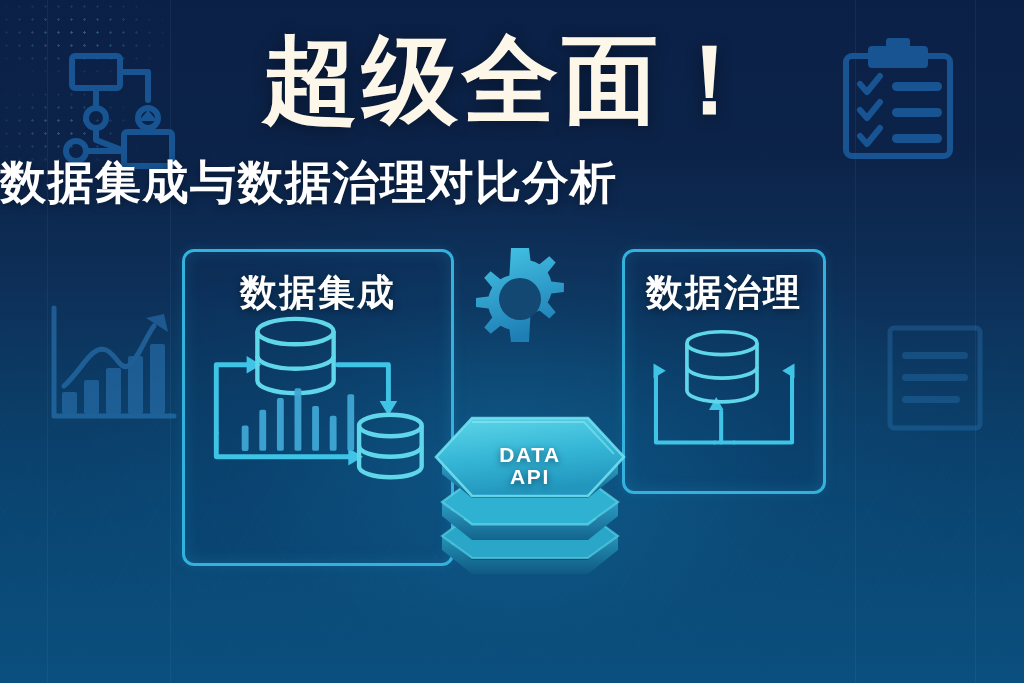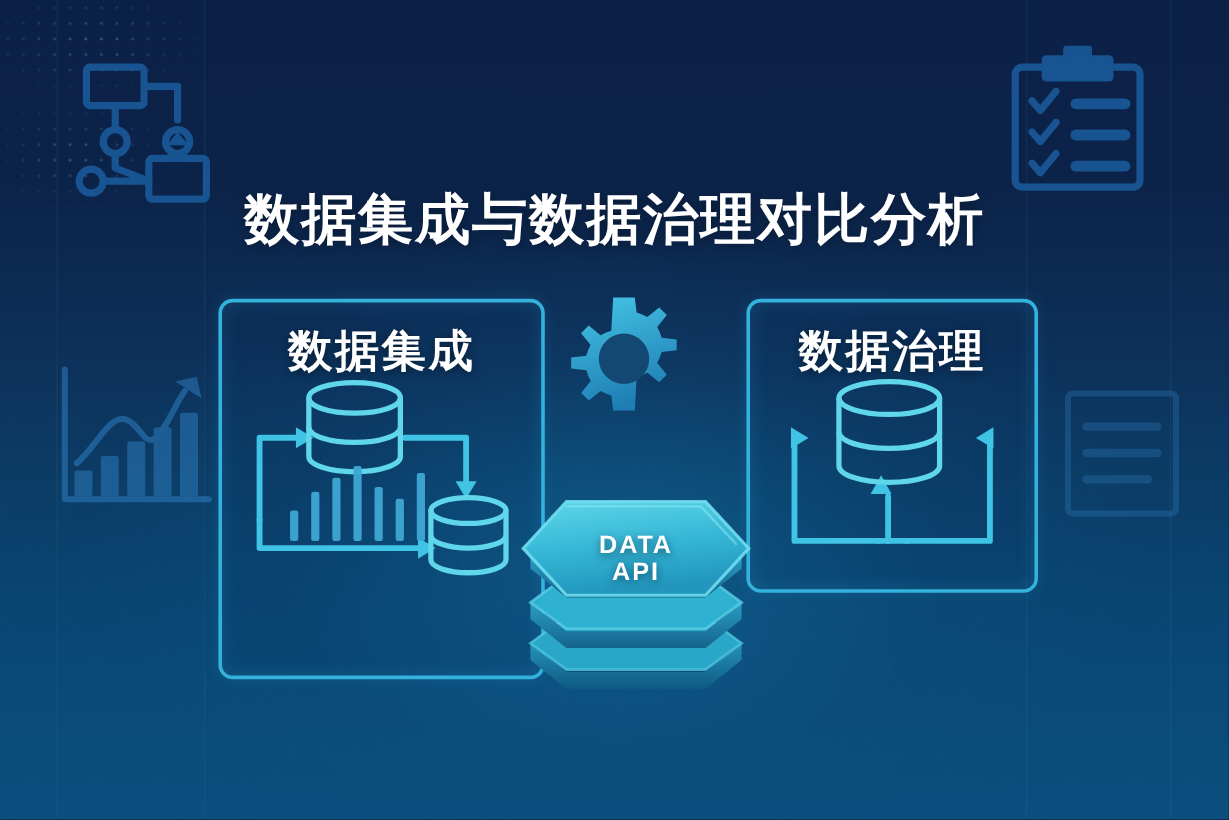--- a/index.html
+++ b/index.html
@@ -61,42 +61,42 @@
   .deco-doc    { left:880px; top:318px; width:110px; height:120px; opacity:.32; }
 
   
   .headline{
     position:absolute; left:0; right:0; top:30px; text-align:center;
     font-size:96px; line-height:1.04; font-weight:700; letter-spacing:4px;
     color:#fdf7ea;
     text-shadow:0 3px 16px rgba(0,0,0,.40);
   }
   .subhead{
-    position:absolute; left:0; right:0; top:157px; text-align:center;
+    position:absolute; left:0; right:0; top:157px; 
     font-size:46px; line-height:1.12; font-weight:700; letter-spacing:1.5px;
     color:#ffffff;
     text-shadow:0 2px 10px rgba(0,0,0,.35);
   }
   .footline{
     position:absolute; left:0; right:0; top:594px; text-align:center;
     font-size:41px; line-height:1.15; font-weight:700; letter-spacing:1px;
     color:#ffffff;
     text-shadow:0 2px 12px rgba(0,0,0,.45);
   }
 
   
   .panel{
     position:absolute;
     border:3px solid #34b2de;
     border-radius:12px;
     background:rgba(10,48,90,0.13);
     box-shadow:0 0 16px rgba(52,178,222,.18) inset, 0 0 12px rgba(52,178,222,.14);
   }
   .panel-left { left:182px; top:249px; width:272px; height:317px; }
-  .panel-right{ left:622px; top:249px; width:243px; height:245px; }
+  .panel-right{ left:622px; top:249px; width:204px; height:245px; }
 
   .panel-title{
     position:absolute; left:0; right:0; top:16px; text-align:center;
     font-size:37px; font-weight:700; color:#ffffff; letter-spacing:2px;
     text-shadow:0 2px 8px rgba(0,0,0,.45);
   }
 
   .panel-art{ position:absolute; left:0; top:54px; width:100%; height:190px; }
 
   
@@ -176,20 +176,21 @@
     <g fill="none" stroke="#2f7ec0" stroke-width="5" stroke-linejoin="round">
       <rect x="10" y="10" width="90" height="100" rx="4"></rect>
     </g>
     <g fill="#2f7ec0">
       <rect x="22" y="34" width="66" height="7" rx="3.5"></rect>
       <rect x="22" y="56" width="66" height="7" rx="3.5"></rect>
       <rect x="22" y="78" width="58" height="7" rx="3.5"></rect>
     </g>
   </svg>
 
+  <div class="headline">超级全面！</div>
   <div class="subhead">数据集成与数据治理对比分析</div>
 
   <div class="panel panel-left">
     <div class="panel-title">数据集成</div>
     <svg class="panel-art" viewBox="0 0 272 190">
       <defs>
         <linearGradient id="cylA" x1="0" y1="0" x2="0" y2="1">
           <stop offset="0%" stop-color="#6fe0f2"></stop>
             <stop offset="100%" stop-color="#3bbfe2"></stop>
         </linearGradient>

